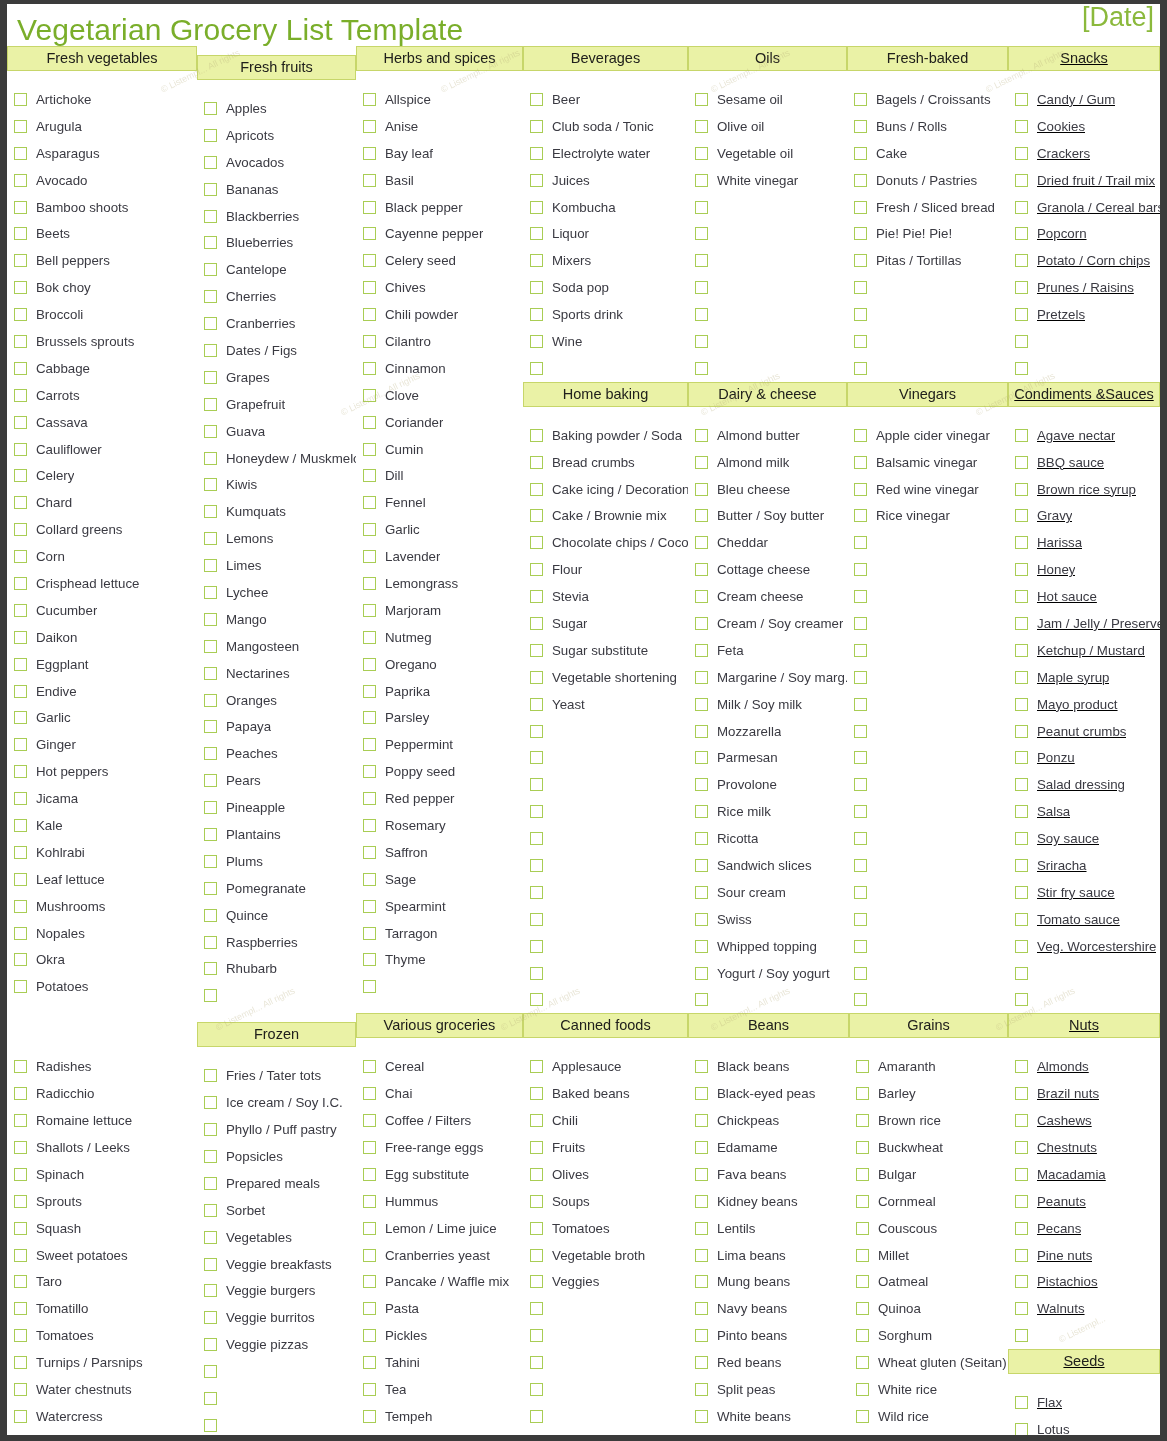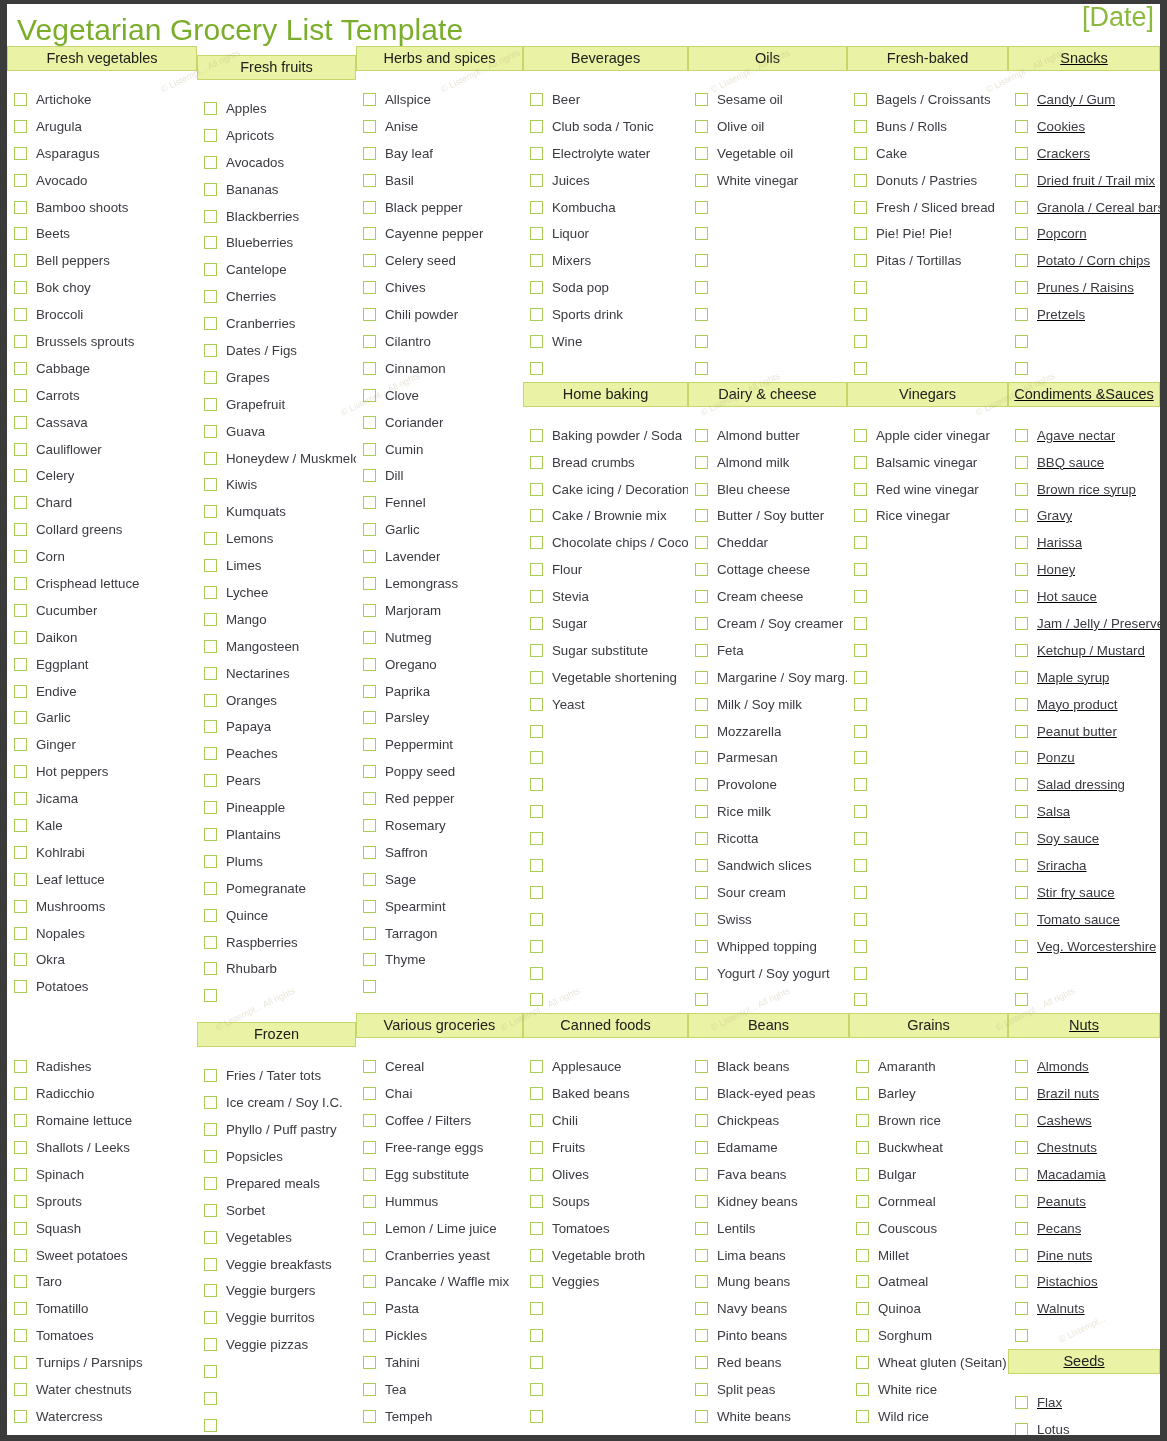--- a/index.html
+++ b/index.html
@@ -1053,21 +1053,21 @@
             <div class="row">
               <span class="cb"></span>
               <span class="lbl">Maple syrup</span>
             </div>
             <div class="row">
               <span class="cb"></span>
               <span class="lbl">Mayo product</span>
             </div>
             <div class="row">
               <span class="cb"></span>
-              <span class="lbl">Peanut butter</span>
+              <span class="lbl">Peanut crumbs</span>
             </div>
             <div class="row">
               <span class="cb"></span>
               <span class="lbl">Ponzu</span>
             </div>
             <div class="row">
               <span class="cb"></span>
               <span class="lbl">Salad dressing</span>
             </div>
             <div class="row">

